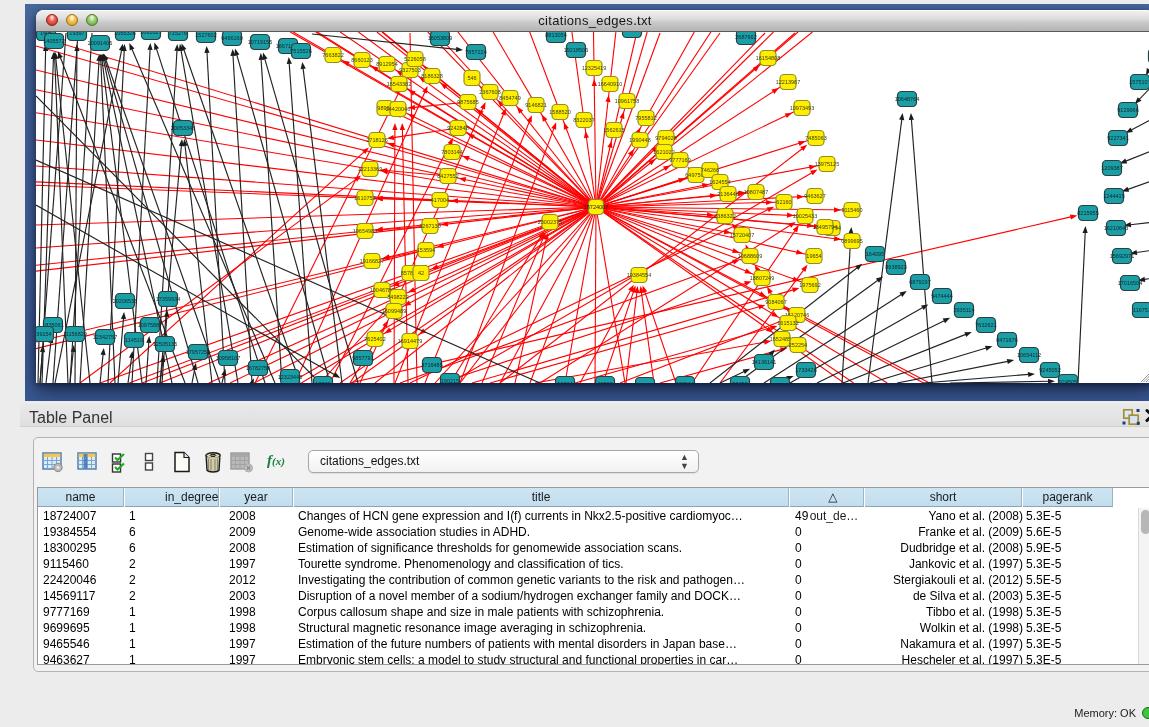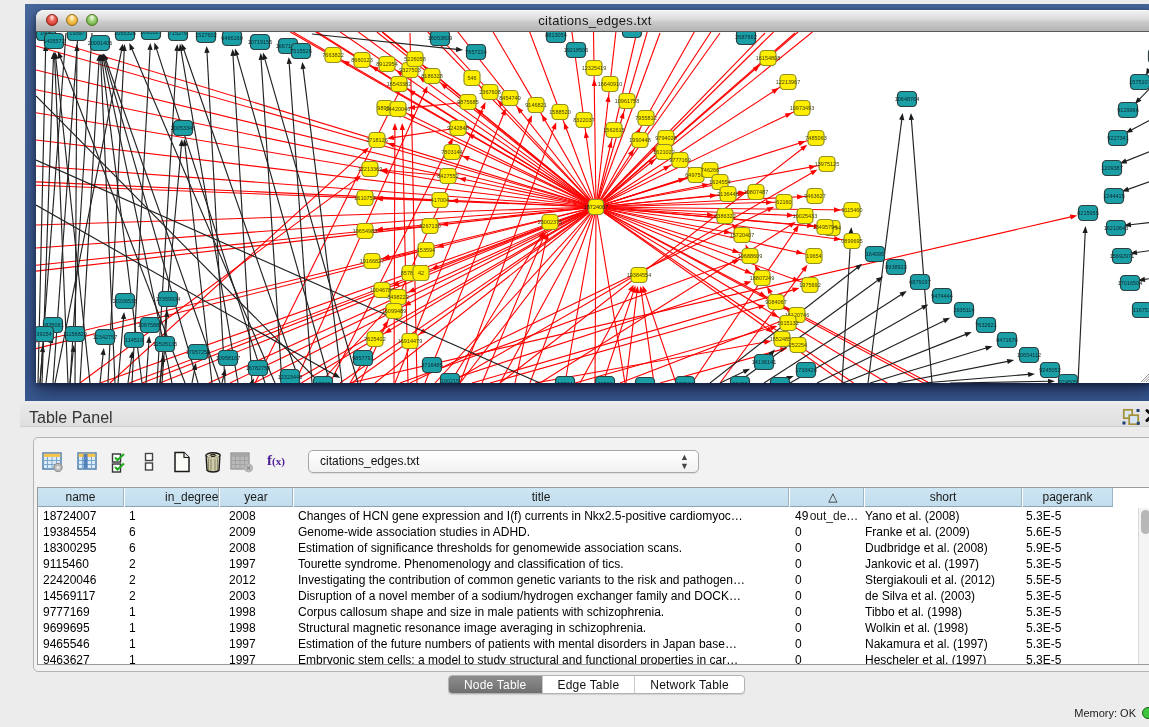--- a/index.html
+++ b/index.html
@@ -43,21 +43,21 @@
 .th{position:absolute;top:0;height:19px;background:linear-gradient(180deg,#cde5f3,#c2dded);
  border-right:1px solid #9cb6c6;border-bottom:1px solid #89a4b5;font-size:12px;color:#1b1b1b;
  text-align:center;line-height:19px;}
 .tr{position:absolute;left:0;width:1100px;height:16px;font-size:12px;color:#000;}
 .c{position:absolute;top:1px;white-space:nowrap;overflow:hidden;}
 .cname{left:5px;width:81px;}
 .cdeg{left:91px;width:90px;}
 .cyear{left:191px;width:70px;}
 .ctitle{left:260px;width:492px;}
 .cout{left:757px;width:70px;}
-.cshort{left:827px;width:158px;text-align:left;}
+.cshort{left:827px;width:158px;text-align:right;}
 .cpr{left:988px;width:88px;}
 #sbar{position:absolute;right:1px;top:20px;width:14px;height:157px;background:#f4f4f4;border-left:1px solid #d9d9d9;}
 #thumb{position:absolute;left:2px;top:2px;width:9px;height:24px;background:#b7b7b7;border-radius:5px;}
 
 #tabs{position:absolute;left:428px;top:675px;height:19px;border:1px solid #b2b2b2;border-radius:4px;
  background:#fff;box-shadow:0 1px 1px rgba(0,0,0,.12);font-size:12px;display:flex;overflow:hidden;}
 #tabs .seg{padding:0 15px;line-height:18px;color:#111;border-right:1px solid #c9c9c9;letter-spacing:0.2px;}
 #tabs .sel{background:linear-gradient(180deg,#8d8d8d,#6f6f6f);color:#fff;}
 #tabs .seg:last-child{border-right:none;}
 
@@ -829,22 +829,22 @@
 <path d="M4.2 6.2 L5 19.3 a6.3 2.4 0 0 0 12 0 L17.8 6.2" fill="#cfcbab" stroke="#1a1a1a" stroke-width="1.4"></path>
 <path d="M6.5 7.5v11.4M9 8v11.6M13 8v11.6M15.5 7.5v11.4" stroke="#8e8a6c" stroke-width="1.1"></path>
         </svg></div>
   <div class="ic" style="left:196px"><svg width="24" height="22" viewBox="0 0 24 22">
 <rect x="1" y="2" width="18" height="16" fill="#b9b9b9" stroke="#9a9a9a" stroke-width="1.4"></rect>
 <rect x="1.7" y="2.7" width="16.6" height="3.2" fill="#a7a7a7"></rect>
 <path d="M1 9.5h18M1 13.5h18M5.5 6v12M10 6v12M14.5 6v12" stroke="#a2a2a2" stroke-width="1"></path>
 <circle cx="18.5" cy="17" r="4" fill="#c2c2c2" stroke="#adadad"></circle>
 <path d="M16.8 15.3l3.4 3.4M20.2 15.3l-3.4 3.4" stroke="#8f8f8f" stroke-width="1.3"></path>
         </svg></div>
-  <div class="ic" style="left:233px;top:14px;font-size:15px;font-weight:bold;
-       font-family:'Liberation Serif',serif;color:#4c1d95;">f<span style="font-size:11px;">(x)</span></div>
+  <div class="ic" style="left:233px;top:14px;font-size:15px;font-style:italic;font-weight:bold;
+       font-family:'Liberation Serif',serif;color:#15803d;">f<span style="font-size:11px;">(x)</span></div>
   <div id="combo">citations_edges.txt<span class="ar">▲<br>▼</span></div>
   <div id="tbl">
     <div class="th" style="left:0;width:86px;">name</div>
     <div class="th" style="left:87px;width:94px;padding-left:40px;">in_degree</div>
     <div class="th" style="left:182px;width:73px;">year</div>
     <div class="th" style="left:256px;width:495px;">title</div>
     <div class="th" style="left:752px;width:74px;padding-left:15px;">△ out_de…</div>
     <div class="th" style="left:827px;width:157px;">short</div>
     <div class="th" style="left:985px;width:90px;">pagerank</div>
 <div class="tr" style="top:20px">
@@ -935,19 +935,14 @@
           <span class="c ctitle">Embryonic stem cells: a model to study structural and functional properties in car…</span>
           <span class="c cout">0</span>
           <span class="c cshort">Hescheler et al. (1997)</span>
           <span class="c cpr">5.3E-5</span>
         </div>
     <div id="sbar">
           <div id="thumb"></div>
         </div>
   </div>
 </div>
-<div id="tabs">
-  <div class="seg sel">Node Table</div>
-  <div class="seg">Edge Table</div>
-  <div class="seg">Network Table</div>
-</div>
 <div id="mem">Memory: OK</div>
     <div id="dot"></div>
 </div>
 </body></html>

